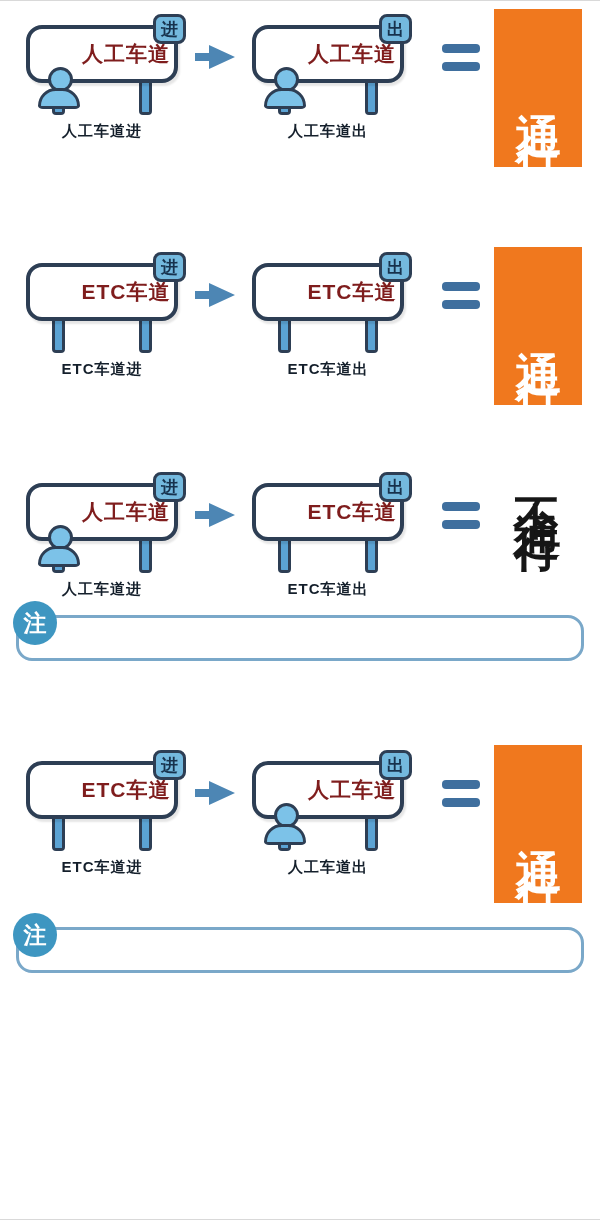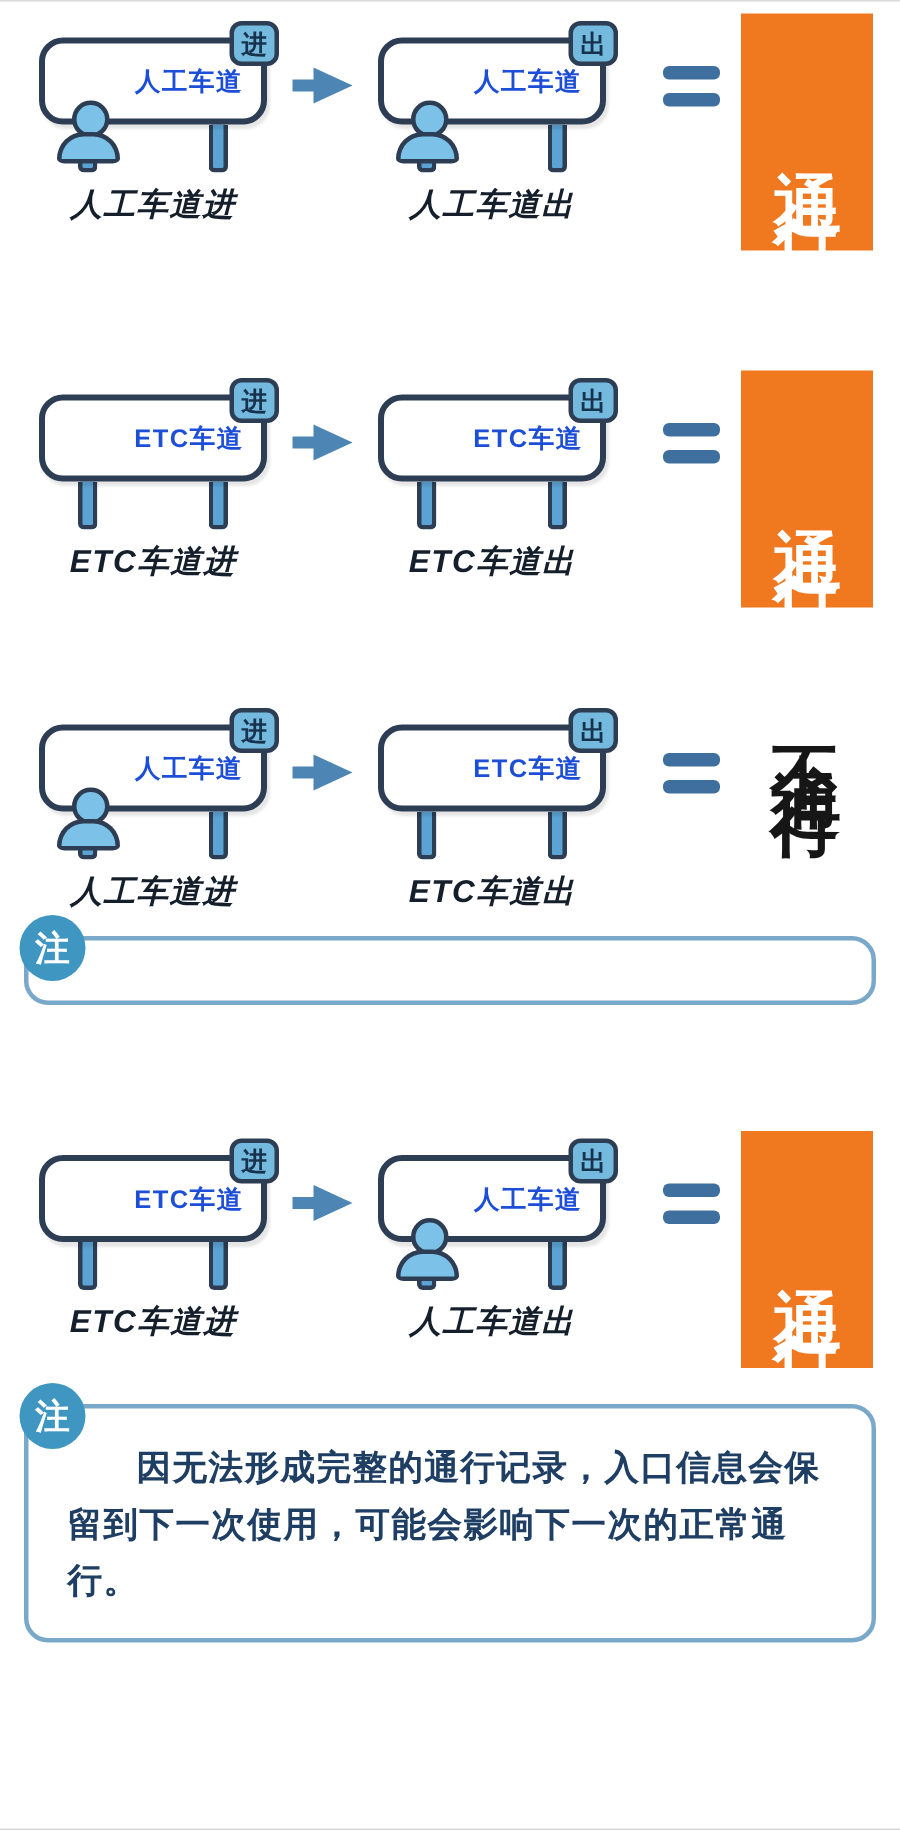--- a/index.html
+++ b/index.html
@@ -34,37 +34,37 @@
   .row-3{margin-top:64px;}
   .row-4{margin-top:86px;}
 
   .sign-unit{position:relative;width:180px;padding-top:14px;text-align:center;flex:0 0 auto;}
   .board{
     position:relative;margin:0 auto;width:152px;height:58px;
     background:#fff;border:4px solid var(--sign-border);border-radius:16px;
     display:flex;align-items:center;justify-content:center;
     box-shadow:2px 3px 2px rgba(0,0,0,.10);
   }
-  .board-text{font-size:17px;font-weight:700;color:#1d4ed8;letter-spacing:1px;margin-left:48px;}
+  .board-text{font-size:21px;font-weight:700;color:#7f1d1d;letter-spacing:1px;margin-left:48px;}
   .badge{
     position:absolute;top:-15px;right:-12px;width:33px;height:30px;
     background:var(--badge-fill);border:3px solid var(--sign-border);border-radius:8px;
     display:flex;align-items:center;justify-content:center;
     font-size:17px;font-weight:700;color:var(--badge-text);z-index:3;
   }
   .legs{display:flex;justify-content:space-between;width:100px;height:32px;margin:0 auto;}
   .leg{display:block;width:13px;height:32px;background:var(--leg-fill);
     border:3px solid var(--sign-border);border-top:none;border-radius:0 0 4px 4px;}
   .person{position:absolute;left:26px;top:56px;width:44px;z-index:4;}
   .person .head{display:block;width:25px;height:25px;margin:0 auto;border-radius:50%;
     background:var(--person-fill);border:3px solid var(--sign-border);}
   .person .torso{display:block;width:42px;height:21px;margin-top:-4px;
     background:var(--person-fill);border:3px solid var(--sign-border);
     border-radius:50% 50% 14% 14% / 100% 100% 18% 18%;}
-  .label{margin-top:7px;font-size:21px;font-weight:700;color:var(--label-text);letter-spacing:1px;font-style:italic;}
+  .label{margin-top:7px;font-size:15px;font-weight:700;color:var(--label-text);letter-spacing:1px;}
 
   .arrow{flex:0 0 46px;margin-top:32px;display:flex;justify-content:center;}
   .equals{flex:0 0 42px;margin-left:auto;margin-right:12px;margin-top:33px;
     display:flex;flex-direction:column;gap:9px;align-items:center;}
   .equals i{display:block;width:38px;height:9px;border-radius:4px;background:var(--equals);}
 
   .result{flex:0 0 auto;}
   .result.pass{
     width:88px;height:158px;margin-top:-2px;background:var(--orange);
     display:flex;align-items:center;justify-content:center;
@@ -277,16 +277,15 @@
         <i></i>
         <i></i>
       </div>
     <div class="result pass">
       <span class="vtext">通行</span>
     </div>
   </section>
 
   <aside class="note note-2">
     <div class="note-badge">注</div>
-    <p class="note-text">因无法形成完整的通行记录，入口信息会保留到下一次使用，可能会影响下一次的正常通行。</p>
   </aside>
 
 </div>
 
 </body></html>

